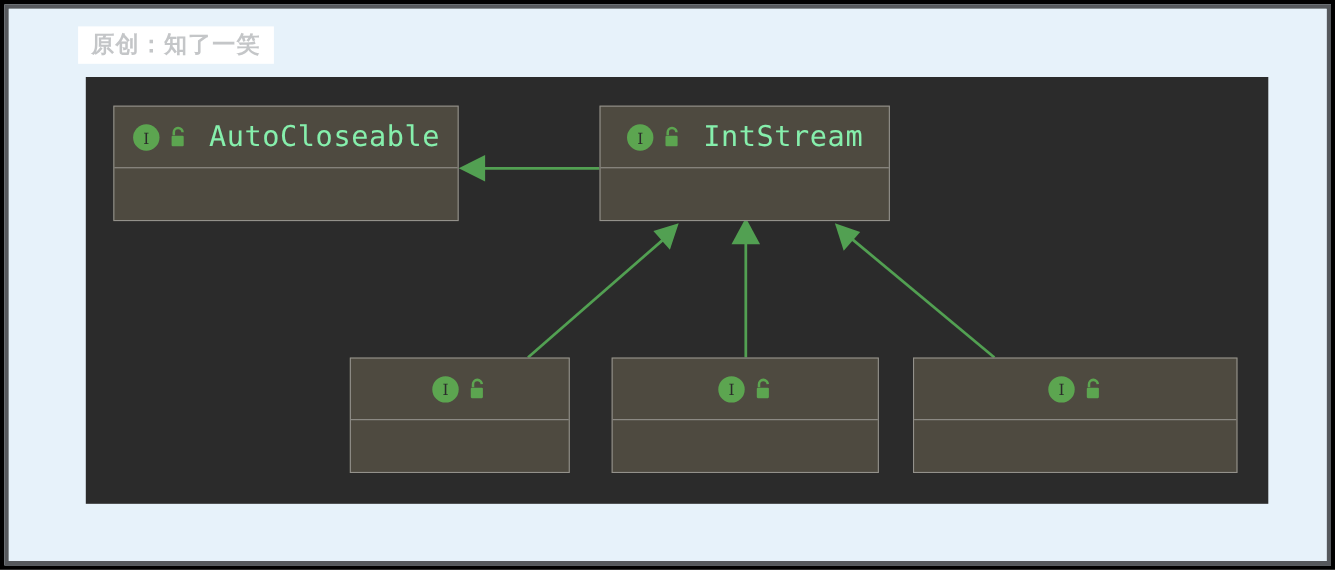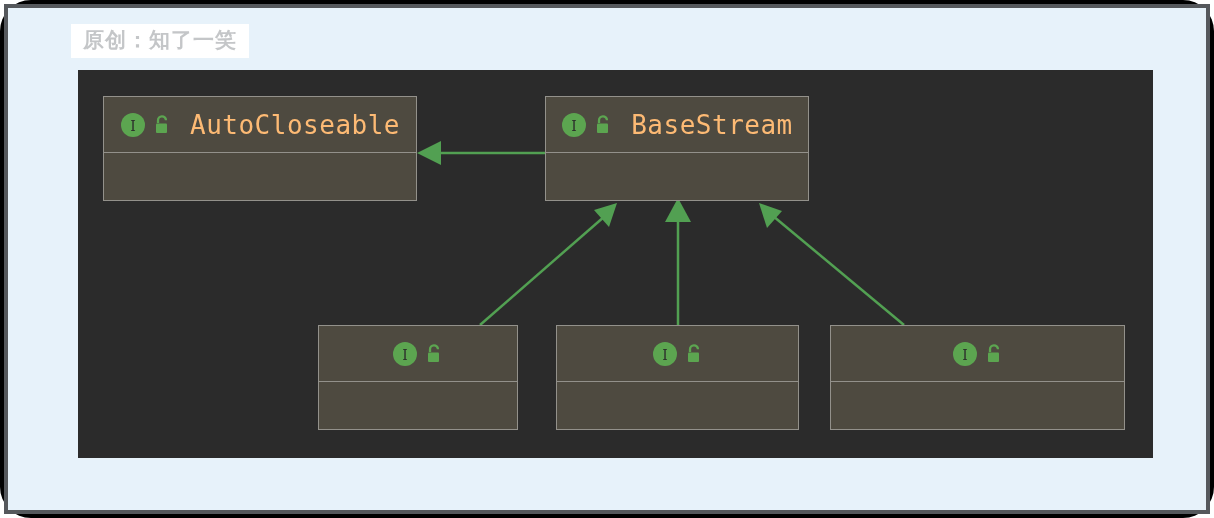--- a/index.html
+++ b/index.html
@@ -15,21 +15,20 @@
   }
 
   
   #screenshot {
     position: relative;
     width: 1214px;
     height: 518px;
     box-sizing: border-box;
     background: #000000;
     padding: 15px;
-    border-radius: 31px;
   }
   #gray-frame {
     position: absolute;
     left: 4px;
     top: 4px;
     width: 1206px;
     height: 510px;
     box-sizing: border-box;
     border: 4px solid #55585c;
     background: #e7f2fa;
@@ -92,21 +91,21 @@
     display: flex;
     align-items: center;
     justify-content: center;
     padding: 0 10px;
     gap: 6px;
   }
   .uml-body {
     flex: 1;
   }
   .uml-name {
-    color: #fdba74;
+    color: #86efac;
     font-family: "DejaVu Sans Mono", monospace;
     font-size: 26px;
     letter-spacing: 0.5px;
     white-space: nowrap;
     margin-left: 12px;
   }
   .iface-badge {
     flex: 0 0 auto;
     display: block;
   }
@@ -168,21 +167,21 @@
       <div class="uml-box" style="left:467px; top:26px; width:264px; height:105px;">
         <div class="uml-title">
           <svg class="iface-badge" width="26" height="26" viewBox="0 0 26 26" xmlns="http://www.w3.org/2000/svg">
             <circle cx="13" cy="13" r="12" fill="#5ca550"></circle>
             <text x="13" y="18.5" text-anchor="middle" font-family="DejaVu Serif, serif" font-size="14" fill="#2b2b2b">I</text>
           </svg>
           <svg class="lock-icon" width="20" height="22" viewBox="0 0 20 22" xmlns="http://www.w3.org/2000/svg">
             <path d="M6 9 V6.5 A4 4 0 0 1 14 6.2" fill="none" stroke="#5ca550" stroke-width="2.3"></path>
             <rect x="4" y="9.5" width="11" height="9.5" rx="1" fill="#5ca550"></rect>
           </svg>
-          <span class="uml-name">BaseStream</span>
+          <span class="uml-name">IntStream</span>
         </div>
         <div class="uml-body"></div>
       </div>
 
       <div class="uml-box" style="left:240px; top:255px; width:200px; height:105px;">
         <div class="uml-title">
           <svg class="iface-badge" width="26" height="26" viewBox="0 0 26 26" xmlns="http://www.w3.org/2000/svg">
             <circle cx="13" cy="13" r="12" fill="#5ca550"></circle>
             <text x="13" y="18.5" text-anchor="middle" font-family="DejaVu Serif, serif" font-size="14" fill="#2b2b2b">I</text>
           </svg>

